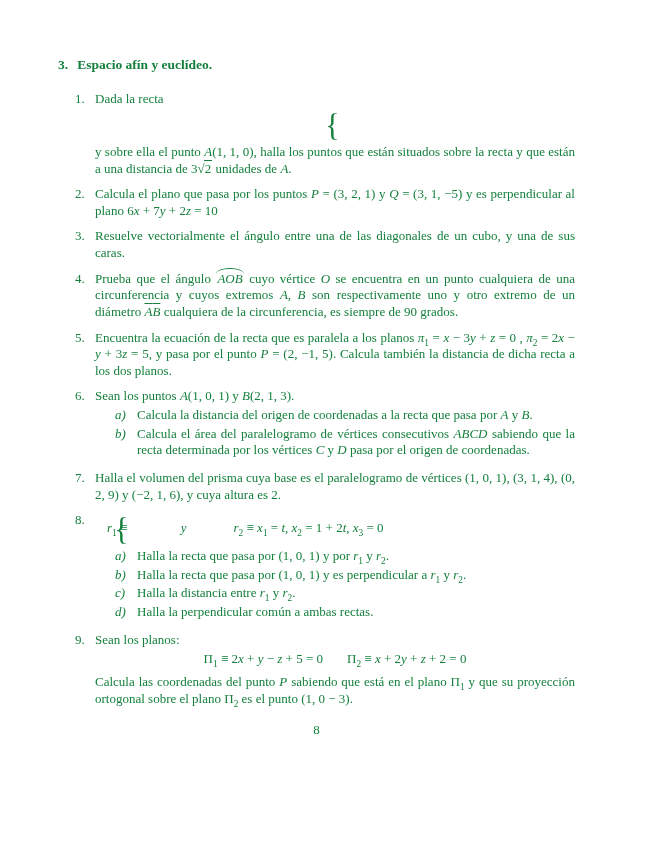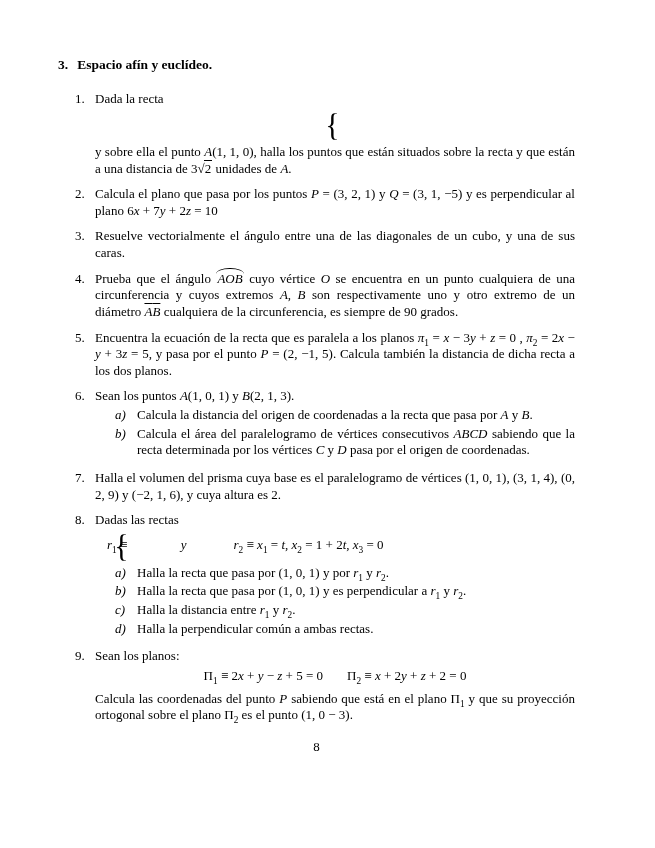--- a/index.html
+++ b/index.html
@@ -2,21 +2,21 @@
 <html><head>
 <meta charset="utf-8">
 <style>
   html,body{margin:0;padding:0;background:#ffffff;}
   .page{
     position:relative;
     width:655px;height:848px;
     box-sizing:border-box;
     padding:56px 80px 0 58px;
     background:#ffffff;
-    color:#000000;
+    color:#15803d;
     font-family:"Liberation Serif","DejaVu Serif",serif;
     font-size:13px;
     line-height:1.28;
     overflow:hidden;
   }
   .heading{font-weight:bold;font-size:13.5px;margin:0 0 18px 0;}
   .heading .hnum{margin-right:9px;}
   .item{display:flex;margin:0 0 9px 17px;}
   .inum{flex:none;width:20px;}
   .ibody{flex:1;min-width:0;}
@@ -106,21 +106,20 @@
       </div>
       <div class="item">
         <div class="inum">7.</div>
         <div class="ibody">
           <div class="ptext"><span>Halla el volumen del prisma cuya base es el paralelogramo de vértices (1, 0, 1), (3, 1, 4), (0, 2, 9) y (−2, 1, 6), y cuya altura es 2.</span></div>
         </div>
       </div>
       <div class="item">
         <div class="inum">8.</div>
         <div class="ibody">
-          <div class="ptext"><span>Dadas las rectas</span></div>
           <div class="dmath rects">
             <span class="cases" style="gap: 6px; margin-right: -30px;">
               <span class="mm"><i>r</i><sub>1</sub> ≡</span>
             </span>
             <span class="cases" style="margin-left: -30px;">
               <span class="brace">{</span>
             </span>
             <span class="mm"><i>y</i></span>
             <span class="mm"><i>r</i><sub>2</sub> ≡ <i>x</i><sub>1</sub> = <i>t</i>, <i>x</i><sub>2</sub> = 1 + 2<i>t</i>, <i>x</i><sub>3</sub> = 0</span>
           </div>

